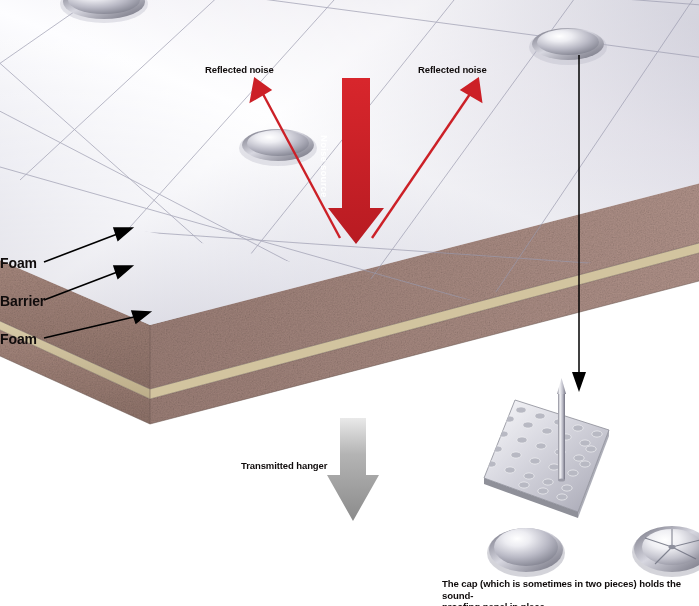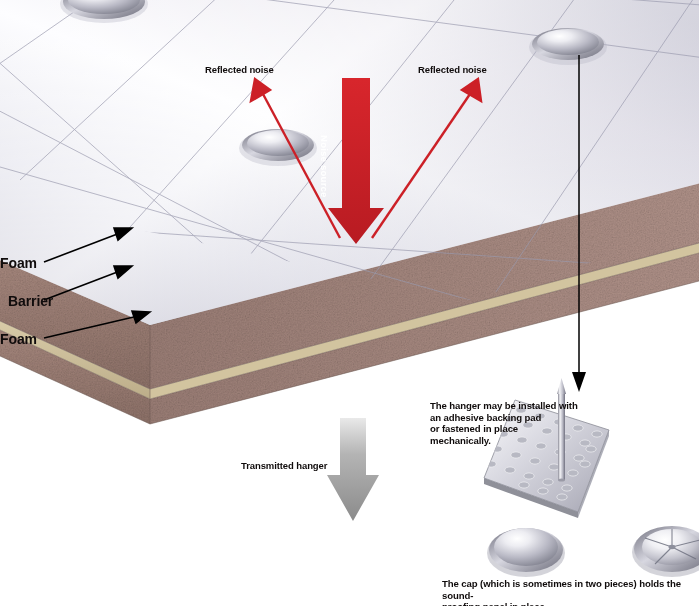--- a/index.html
+++ b/index.html
@@ -18,21 +18,21 @@
     color:#100c0c;
     line-height:1.15;
     white-space:pre-line;
     letter-spacing:-0.1px;
   }
   .lbl-sm{font-size:9.5px;font-weight:700;}
   .lbl-md{font-size:14px;font-weight:700;}
   .lbl-body{font-size:9.6px;font-weight:700;line-height:1.22;}
 
   #lbl-foam-top{left:0px;top:255px;}
-  #lbl-barrier{left:0px;top:293px;padding-left:8px;}
+  #lbl-barrier{left:0px;top:293px;}
   #lbl-foam-bottom{left:0px;top:331px;}
 
   #lbl-reflected-left{left:205px;top:65px;}
   #lbl-reflected-right{left:418px;top:65px;}
   #lbl-transmitted{left:241px;top:461px;}
 
   #lbl-noise-source{
     position:absolute;left:330px;top:135px;
     font-size:9.6px;font-weight:700;color:#ffffff;
     transform:rotate(90deg);transform-origin:left top;
@@ -319,22 +319,18 @@
   <div class="lbl lbl-md" id="lbl-foam-bottom">Foam</div>
 
   <div class="lbl lbl-sm" id="lbl-reflected-left">Reflected noise</div>
 
   <div class="lbl lbl-sm" id="lbl-reflected-right">Reflected noise</div>
 
   <div id="lbl-noise-source">Noise source</div>
 
   <div class="lbl lbl-sm" id="lbl-transmitted">Transmitted hanger</div>
 
-  <div class="lbl lbl-body" id="lbl-hanger-note">The hanger may be installed with
-an adhesive backing pad
-or fastened in place
-mechanically.</div>
 
 
   <div class="lbl lbl-body" id="lbl-cap-note">The cap (which is sometimes in two pieces) holds the sound-
 proofing panel in place</div>
 
 </div>
 
 </body></html>

